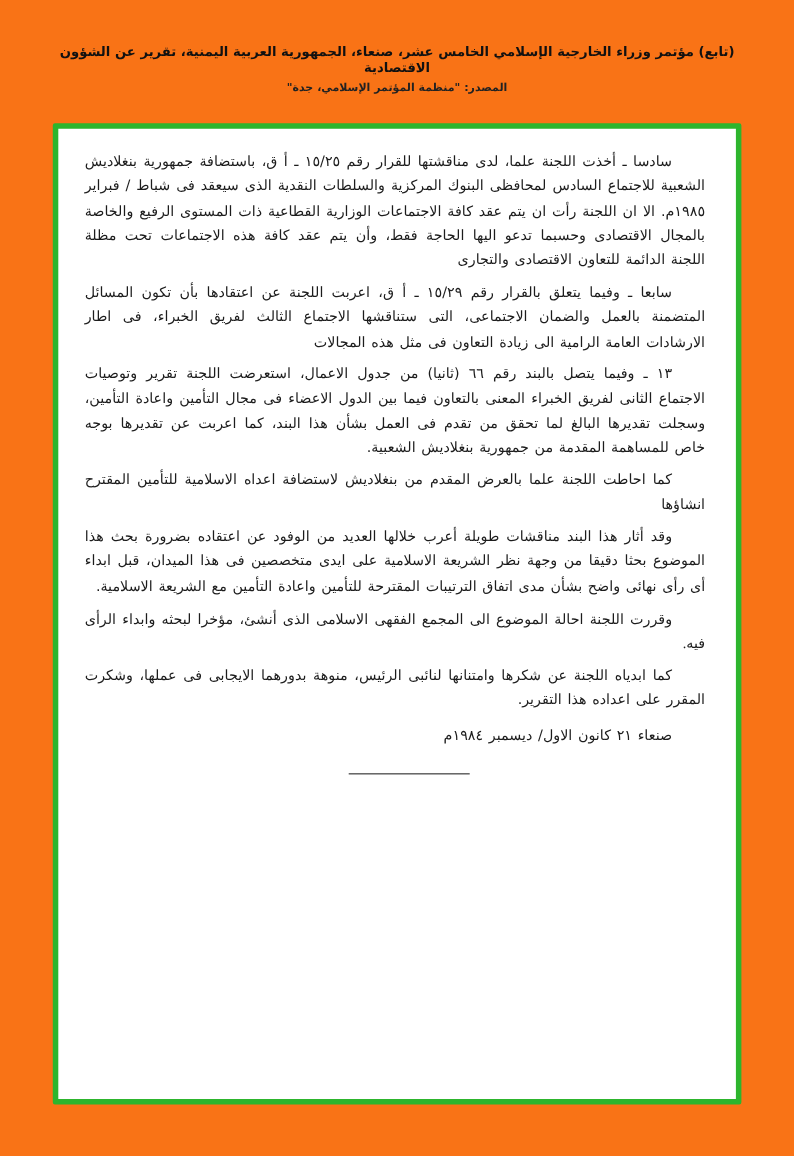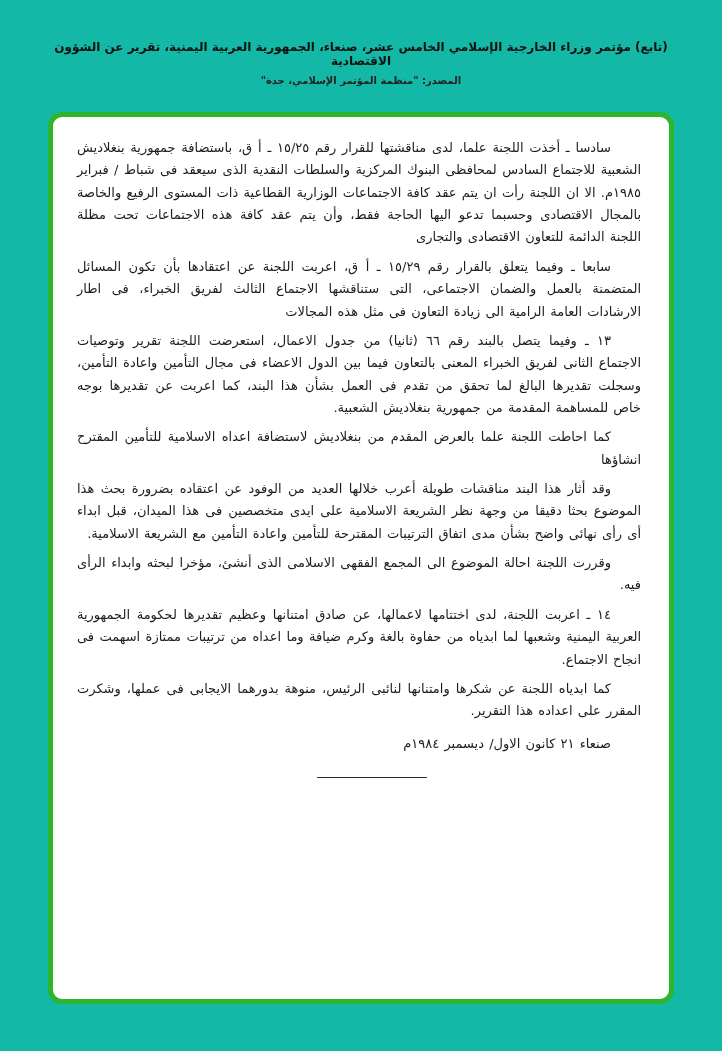--- a/index.html
+++ b/index.html
@@ -8,21 +8,21 @@
     background: #ffffff;
     width: 722px;
     height: 1051px;
     font-family: "DejaVu Sans", sans-serif;
     overflow: hidden;
   }
   .page {
     position: relative;
     width: 722px;
     height: 1051px;
-    background: #14b8a6;
+    background: #f97316;
   }
   .header {
     direction: rtl;
     text-align: center;
     padding-top: 40px;
     color: #111;
   }
   .header .line1 {
     font-size: 12px;
     font-weight: bold;
@@ -34,37 +34,38 @@
     font-weight: bold;
     margin-top: 7px;
     color: #222;
   }
   .doc-frame {
     box-sizing: border-box;
     width: 626px;
     height: 892px;
     margin: 26px auto 0 auto;
     border: 5px solid #2db52d;
-    border-radius: 14px;
+    border-radius: 2px;
     padding: 20px 28px 16px 24px;
     direction: rtl;
     overflow: hidden;
     background: #ffffff;
   }
   .doc-frame p {
     margin: 0 0 7px 0;
     font-size: 13px;
     line-height: 1.72;
     color: #1c1c1c;
     text-align: justify;
     text-indent: 30px;
     word-spacing: 1px;
   }
   .doc-frame p.slightly-bold {
     font-weight: 500;
+    font-family: Liberation Serif, serif;
   }
   .date-line {
     margin-top: 10px !important;
     text-indent: 38px;
     text-align: left;
   }
   .end-rule {
     width: 110px;
     height: 0;
     border: none;
@@ -82,19 +83,18 @@
     <div class="line2">المصدر:  "منظمة المؤتمر الإسلامي، جدة"</div>
   </div>
 
   <div class="doc-frame">
     <p>سادسا ـ أخذت اللجنة علما، لدى مناقشتها للقرار رقم ١٥/٢٥ ـ أ ق، باستضافة جمهورية بنغلاديش الشعبية للاجتماع السادس لمحافظى البنوك المركزية والسلطات النقدية الذى سيعقد فى شباط / فبراير ١٩٨٥م. الا ان اللجنة رأت ان يتم عقد كافة الاجتماعات الوزارية القطاعية ذات المستوى الرفيع والخاصة بالمجال الاقتصادى وحسبما تدعو اليها الحاجة فقط، وأن يتم عقد كافة هذه الاجتماعات تحت مظلة اللجنة الدائمة للتعاون الاقتصادى والتجارى</p>
     <p>سابعا ـ وفيما يتعلق بالقرار رقم ١٥/٢٩ ـ أ ق، اعربت اللجنة عن اعتقادها بأن تكون المسائل المتضمنة بالعمل والضمان الاجتماعى، التى ستناقشها الاجتماع الثالث لفريق الخبراء، فى اطار الارشادات العامة الرامية الى زيادة التعاون فى مثل هذه المجالات</p>
     <p>١٣ ـ وفيما يتصل بالبند رقم ٦٦ (ثانيا) من جدول الاعمال، استعرضت اللجنة تقرير وتوصيات الاجتماع الثانى لفريق الخبراء المعنى بالتعاون فيما بين الدول الاعضاء فى مجال التأمين واعادة التأمين، وسجلت تقديرها البالغ لما تحقق من تقدم فى العمل بشأن هذا البند، كما اعربت عن تقديرها بوجه خاص للمساهمة المقدمة من جمهورية بنغلاديش الشعبية.</p>
     <p>كما احاطت اللجنة علما بالعرض المقدم من بنغلاديش لاستضافة اعداه الاسلامية للتأمين المقترح انشاؤها</p>
     <p>وقد أثار هذا البند مناقشات طويلة أعرب خلالها العديد من الوفود عن اعتقاده بضرورة بحث هذا الموضوع بحثا دقيقا من وجهة نظر الشريعة الاسلامية على ايدى متخصصين فى هذا الميدان، قبل ابداء أى رأى نهائى واضح بشأن مدى اتفاق الترتيبات المقترحة للتأمين واعادة التأمين مع الشريعة الاسلامية.</p>
     <p class="slightly-bold">وقررت اللجنة احالة الموضوع الى المجمع الفقهى الاسلامى الذى أنشئ، مؤخرا لبحثه وابداء الرأى فيه.</p>
-    <p>١٤ ـ اعربت اللجنة، لدى اختتامها لاعمالها، عن صادق امتنانها وعظيم تقديرها لحكومة الجمهورية العربية اليمنية وشعبها لما ابدياه من حفاوة بالغة وكرم ضيافة وما اعداه من ترتيبات ممتازة اسهمت فى انجاح الاجتماع.</p>
     <p>كما ابدياه اللجنة عن شكرها وامتنانها لنائبى الرئيس، منوهة بدورهما الايجابى فى عملها، وشكرت المقرر على اعداده هذا التقرير.</p>
     <p class="date-line">صنعاء   ٢١ كانون الاول/ ديسمبر ١٩٨٤م</p>
     <hr class="end-rule">
   </div>
 
 </div>
 
 </body></html>

